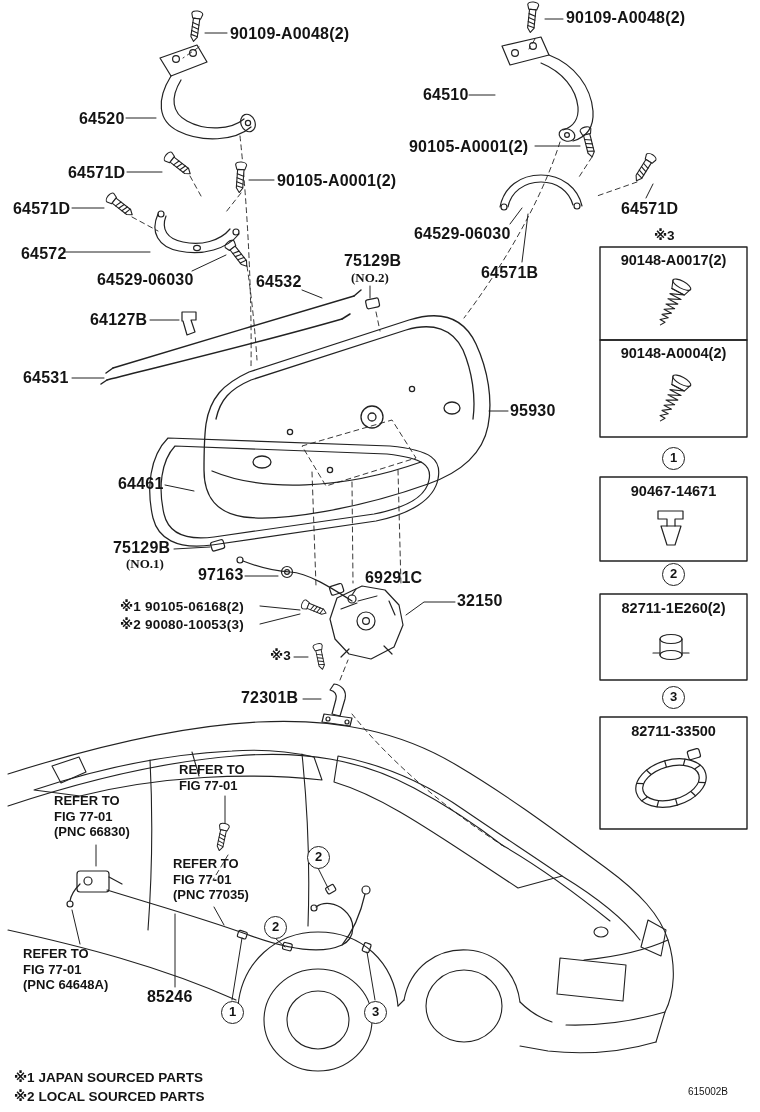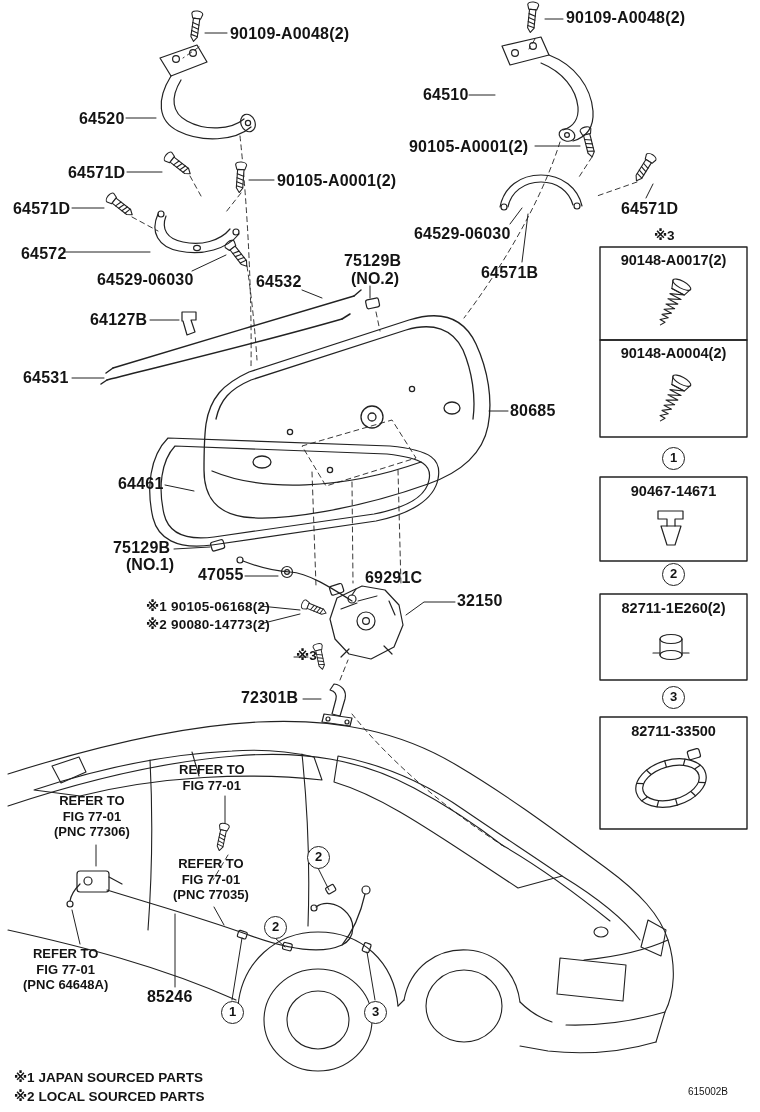--- a/index.html
+++ b/index.html
@@ -1,23 +1,23 @@
 <!DOCTYPE html>
 <html><head>
 <meta charset="utf-8">
 <style>
   html,body{margin:0;padding:0;background:#fff;}
   #stage{position:relative;width:760px;height:1112px;background:#ffffff;
          font-family:"Liberation Sans","DejaVu Sans",sans-serif;color:#141414;overflow:hidden;}
   #art{position:absolute;left:0;top:0;width:760px;height:1112px;}
   #art path,#art line,#art rect,#art circle,#art ellipse{stroke-linecap:round;stroke-linejoin:round;}
   .lbl{position:absolute;font-weight:700;font-size:16px;letter-spacing:.2px;white-space:nowrap;}
-  .sub{font-size:16px;letter-spacing:0;}
-  .note{font-size:13.5px;margin-left:26px;}
-  .refer{position:absolute;font-weight:700;font-size:13px;line-height:15.5px;white-space:nowrap;text-align:center;}
+  .sub{font-size:13px;letter-spacing:0;font-family:Liberation Serif, serif;}
+  .note{font-size:13.5px;}
+  .refer{position:absolute;font-weight:700;font-size:13px;line-height:15.5px;white-space:nowrap;}
   .callout{position:absolute;width:21px;height:21px;border:1.7px solid #222;border-radius:50%;
            background:#fff;text-align:center;line-height:20px;font-size:13px;font-weight:700;}
   .boxtitle{position:absolute;width:147px;text-align:center;font-weight:700;font-size:14.5px;}
   .colnote{position:absolute;font-weight:700;font-size:13.5px;}
   .footer-note{position:absolute;font-weight:700;font-size:13.5px;}
   .doccode{position:absolute;font-size:10px;}
 </style>
 </head>
 <body>
 
@@ -285,41 +285,41 @@
 <div class="lbl" style="left:97px;top:271px">64529-06030</div>
 <div class="lbl" style="left:409px;top:138px">90105-A0001(2)</div>
 <div class="lbl" style="left:621px;top:200px">64571D</div>
 <div class="lbl" style="left:414px;top:225px">64529-06030</div>
 <div class="lbl" style="left:481px;top:264px">64571B</div>
 <div class="lbl" style="left:344px;top:252px">75129B</div>
 <div class="lbl sub" style="left:351px;top:270px">(NO.2)</div>
 <div class="lbl" style="left:256px;top:273px">64532</div>
 <div class="lbl" style="left:90px;top:311px">64127B</div>
 <div class="lbl" style="left:23px;top:369px">64531</div>
-<div class="lbl" style="left:510px;top:402px">80685</div>
+<div class="lbl" style="left:510px;top:402px">95930</div>
 <div class="lbl" style="left:118px;top:475px">64461</div>
 <div class="lbl" style="left:113px;top:539px">75129B</div>
 <div class="lbl sub" style="left:126px;top:556px">(NO.1)</div>
-<div class="lbl" style="left:198px;top:566px">47055</div>
+<div class="lbl" style="left:198px;top:566px">97163</div>
 <div class="lbl" style="left:365px;top:569px">69291C</div>
 <div class="lbl" style="left:457px;top:592px">32150</div>
 <div class="lbl note" style="left:120px;top:598px">※1 90105-06168(2)</div>
-<div class="lbl note" style="left:120px;top:616px">※2 90080-14773(2)</div>
+<div class="lbl note" style="left:120px;top:616px">※2 90080-10053(3)</div>
 <div class="lbl note" style="left:270px;top:647px">※3</div>
 <div class="lbl" style="left:241px;top:689px">72301B</div>
 <div class="lbl" style="left:147px;top:988px">85246</div>
 
 <div class="refer" style="left:179px;top:762px">
   <div>REFER TO</div>
   <div>FIG 77-01</div>
 </div>
 <div class="refer" style="left:54px;top:793px">
   <div>REFER TO</div>
   <div>FIG 77-01</div>
-  <div>(PNC 77306)</div>
+  <div>(PNC 66830)</div>
 </div>
 <div class="refer" style="left:173px;top:856px">
   <div>REFER TO</div>
   <div>FIG 77-01</div>
   <div>(PNC 77035)</div>
 </div>
 <div class="refer" style="left:23px;top:946px">
   <div>REFER TO</div>
   <div>FIG 77-01</div>
   <div>(PNC 64648A)</div>

